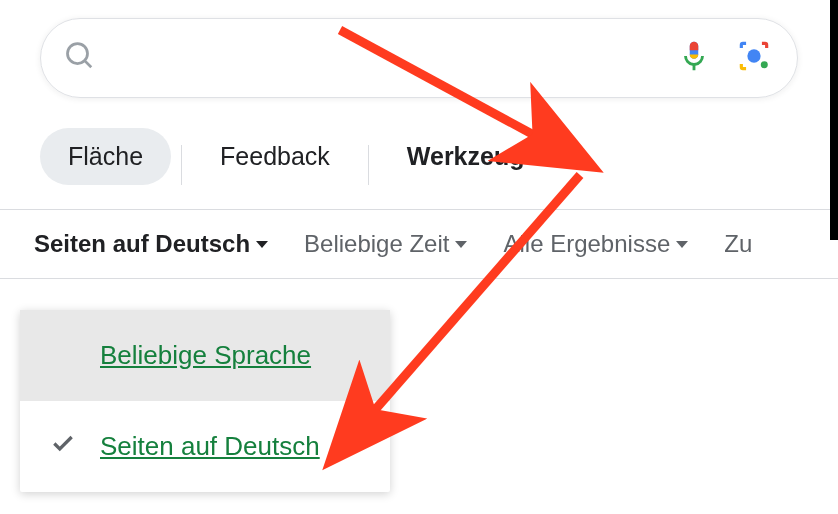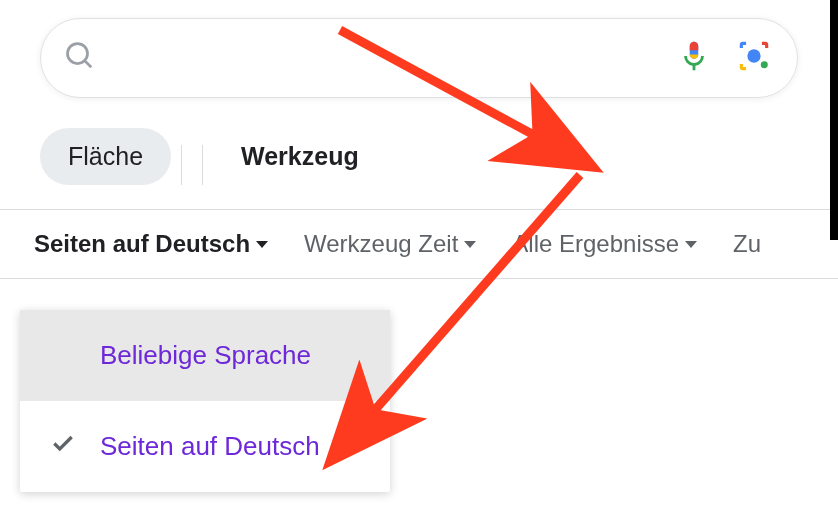--- a/index.html
+++ b/index.html
@@ -89,24 +89,25 @@
       position: absolute;
       left: 20px;
       top: 310px;
       width: 370px;
       background: #fff;
       box-shadow: 0 2px 10px rgba(0,0,0,0.18);
       border-radius: 2px;
     }
     .dropdown-item {
       font-size: 26px;
-      color: #6d28d9;
+      color: #15803d;
       padding: 30px 20px 30px 80px;
       position: relative;
       cursor: pointer;
+      text-decoration: underline;
     }
     .dropdown-item.hover {
       background: #e8e8e8;
     }
     .check {
       position: absolute;
       left: 30px;
       top: 50%;
       transform: translateY(-50%);
     }
@@ -152,35 +153,38 @@
       <circle fill="#34A853" cx="18.5" cy="17.5" r="2.2"></circle>
     </svg>
   </span>
 </div>
 
 <div class="chips-row">
   <div class="chip active">
     <span>Fläche</span>
   </div>
   <div class="divider-v"></div>
+  <div class="chip">
+    <span>Feedback</span>
+  </div>
   <div class="divider-v"></div>
   <div class="chip" style="font-weight:700">
     <span>Werkzeug</span>
   </div>
 </div>
 
 <div class="hr"></div>
 
 <div class="tools-row">
   <div class="tool active">
     <span>Seiten auf Deutsch</span>
     <span class="tool-caret"></span>
   </div>
   <div class="tool">
-    <span>Werkzeug Zeit</span>
+    <span>Beliebige Zeit</span>
     <span class="tool-caret"></span>
   </div>
   <div class="tool">
     <span>Alle Ergebnisse</span>
     <span class="tool-caret"></span>
   </div>
   <div class="tool">
     <span>Zu</span>
   </div>
 </div>

